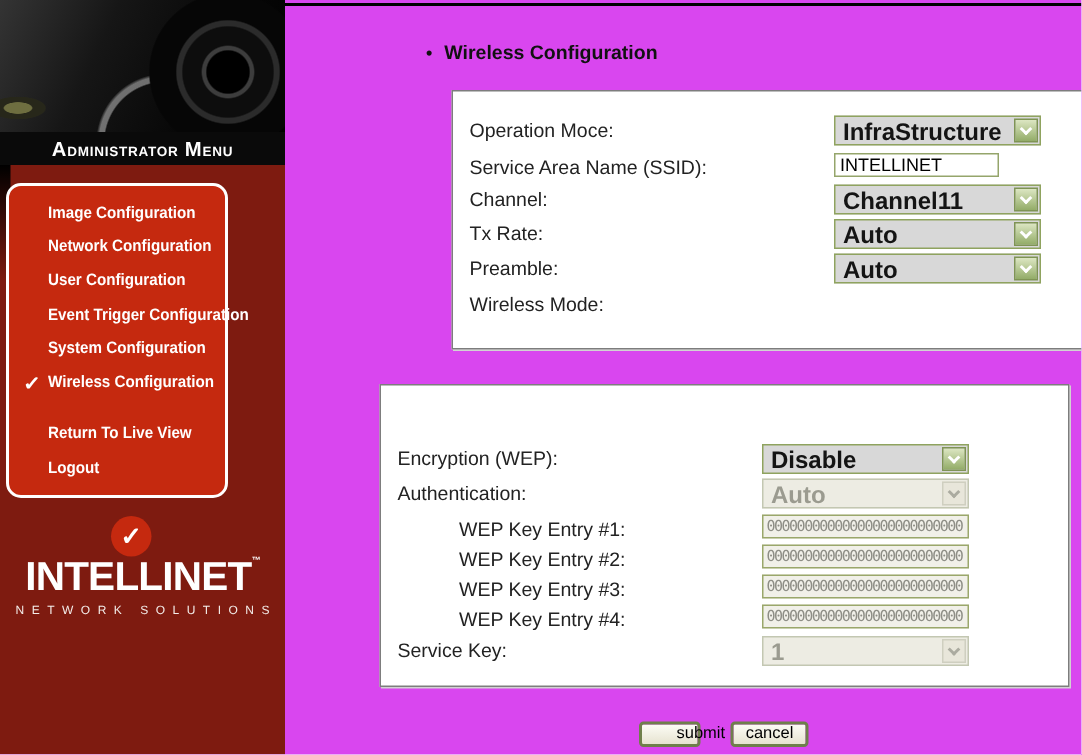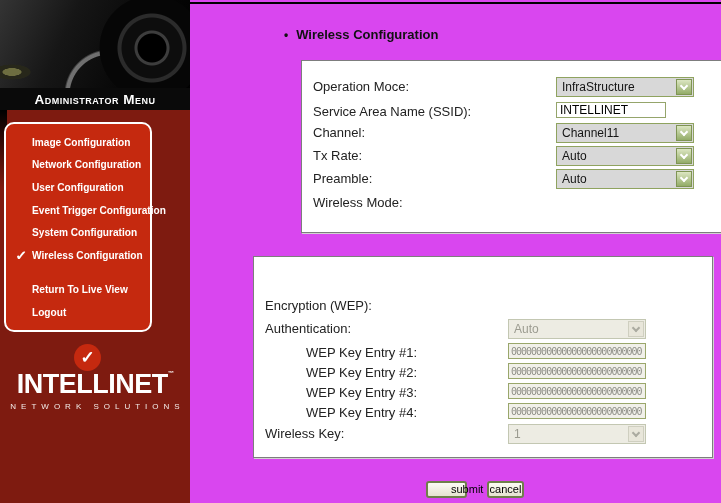--- a/index.html
+++ b/index.html
@@ -47,21 +47,21 @@
 
   .box { position:absolute; left:63px; width:460px; border:1px solid #7d7d7d;
     box-shadow:1px 1px 0 #d2d2d2; background:#fff; }
   .box1 { top:60px; height:173px;margin-left:48px; }
   .box2 { top:256px; height:202px; }
 
   .lbl { position:absolute; font-size:13px; color:#222; white-space:nowrap; line-height:18px; }
 
   .sel { position:absolute; left:254px; width:138px; height:20px; background:#d8d8d8;
     border:1px solid #8fa35f; cursor:pointer; }
-  .sel-txt { position:absolute; left:5px; top:2px; font-size:12px; color:#141414; white-space:nowrap; }
+  .sel-txt { position:absolute; left:5px; top:2px; font-size:16px; color:#141414; white-space:nowrap;font-weight:bold; }
   .sel-btn { position:absolute; right:1px; top:1px; width:16px; height:16px;
     background:linear-gradient(#dce6c2,#93ac68); border:1px solid #7f9454;
     display:flex; align-items:center; justify-content:center; }
   .chev { width:6px; height:6px; border-right:2px solid #fff; border-bottom:2px solid #fff;
     transform:rotate(45deg); margin-top:-3px; }
 
   .sel.disabled { background:#edece3; border-color:#c3c7b2; cursor:default; }
   .sel.disabled .sel-txt { color:#9b9b90; }
   .sel.disabled .sel-btn { background:#e8e6da; border-color:#cfcfc0; }
   .sel.disabled .chev { border-color:#ababa0; }
@@ -69,21 +69,21 @@
   .ti { position:absolute; left:254px; height:16px; }
   .ssid { width:110px; background:#fff; border:1px solid #95a56b; font-size:12px; color:#000;
     padding:0 3px; font-family:"Liberation Sans", sans-serif; }
   .wep { width:138px; background:#f1f0e9; border:1px solid #9aa76b; color:#8e8e86;
     font-family:"DejaVu Sans Mono", monospace; font-size:10px; letter-spacing:-1px; padding:0 2px; }
 
   .btn { position:absolute; top:481px; height:17px; font-size:11px; color:#000;
     background:linear-gradient(#fcfcf5,#e6e3d0); border:2px solid #6f7f4b; border-radius:3px;
     font-family:"Liberation Sans", sans-serif; line-height:1; cursor:pointer; padding:0; }
   .btn-submit { left:236px; width:41px;padding-left:23px; }
-  .btn-cancel { left:297px; width:37px; }
+  .btn-cancel { left:297px; width:52px; }
 </style>
 </head>
 <body>
 
 <div class="page">
 
   <aside class="sidebar">
     <div class="camera-photo"></div>
     <div class="admin-bar">Administrator Menu</div>
     <div class="left-shadow"></div>
@@ -151,20 +151,26 @@
         <span class="sel-btn">
             <i class="chev"></i>
           </span>
       </div>
 
       <span class="lbl" style="left:11px;top:133px">Wireless Mode:</span>
     </section>
 
     <section class="box box2">
       <span class="lbl" style="left:11px;top:40px">Encryption (WEP):</span>
+      <div class="sel" style="top:39px">
+        <span class="sel-txt">Disable</span>
+        <span class="sel-btn">
+            <i class="chev"></i>
+          </span>
+      </div>
 
       <span class="lbl" style="left:11px;top:63px">Authentication:</span>
       <div class="sel disabled" style="top:62px">
         <span class="sel-txt">Auto</span>
         <span class="sel-btn">
             <i class="chev"></i>
           </span>
       </div>
 
       <span class="lbl" style="left:52px;top:87px">WEP Key Entry #1:</span>
@@ -172,21 +178,21 @@
 
       <span class="lbl" style="left:52px;top:107px">WEP Key Entry #2:</span>
       <input class="ti wep" style="top: 106px;" value="00000000000000000000000000">
 
       <span class="lbl" style="left:52px;top:127px">WEP Key Entry #3:</span>
       <input class="ti wep" style="top: 126px;" value="00000000000000000000000000">
 
       <span class="lbl" style="left:52px;top:147px">WEP Key Entry #4:</span>
       <input class="ti wep" style="top: 146px;" value="00000000000000000000000000">
 
-      <span class="lbl" style="left:11px;top:168px">Wireless Key:</span>
+      <span class="lbl" style="left:11px;top:168px">Service Key:</span>
       <div class="sel disabled" style="top:167px">
         <span class="sel-txt">1</span>
         <span class="sel-btn">
             <i class="chev"></i>
           </span>
       </div>
     </section>
 
     <button class="btn btn-submit">submit</button>
     <button class="btn btn-cancel">cancel</button>

